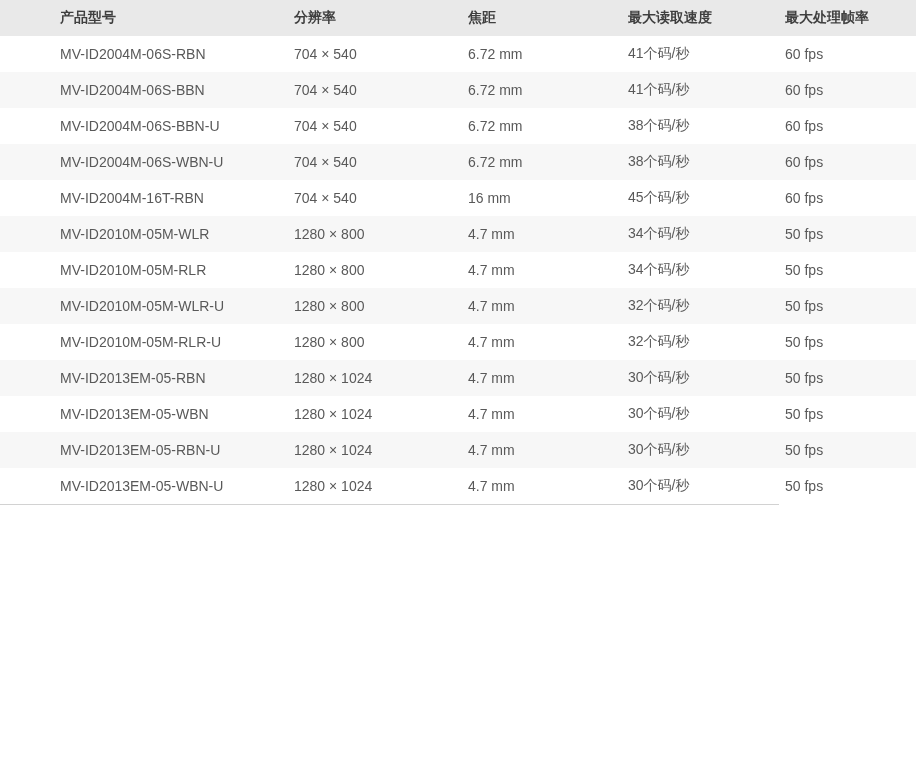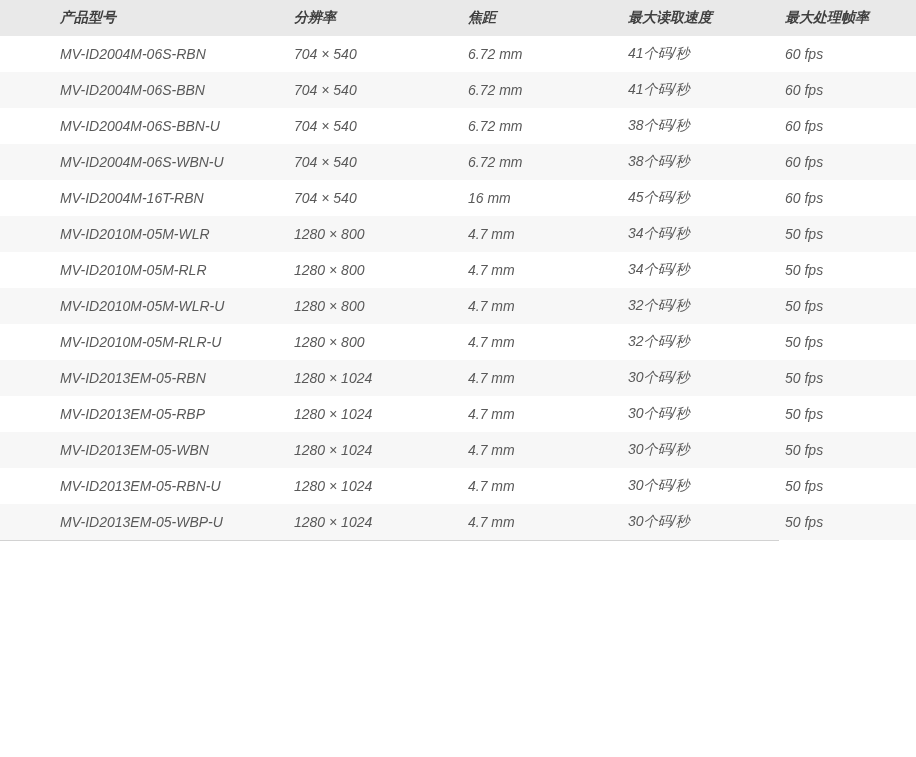--- a/index.html
+++ b/index.html
@@ -14,21 +14,20 @@
   html, body {
     width: 916px;
     height: 757px;
     overflow: hidden;
     background: var(--row-bg);
     font-family: "Liberation Sans", "DejaVu Sans", sans-serif;
   }
   .spec-table-wrap {
     width: 779px;
     border-bottom: 1px solid var(--bottom-rule);
-    font-style: italic;
   }
   table.spec-table {
     width: 916px;
     border-collapse: collapse;
     table-layout: fixed;
   }
   table.spec-table th,
   table.spec-table td {
     height: 36px;
     font-size: 14px;
@@ -140,42 +139,35 @@
           <td>50 fps</td>
         </tr>
         <tr>
           <td>MV-ID2013EM-05-RBN</td>
           <td>1280 × 1024</td>
           <td>4.7 mm</td>
           <td>30个码/秒</td>
           <td>50 fps</td>
         </tr>
         <tr>
-          <td>MV-ID2013EM-05-RBP</td>
-          <td>1280 × 1024</td>
-          <td>4.7 mm</td>
-          <td>30个码/秒</td>
-          <td>50 fps</td>
-        </tr>
-        <tr>
           <td>MV-ID2013EM-05-WBN</td>
           <td>1280 × 1024</td>
           <td>4.7 mm</td>
           <td>30个码/秒</td>
           <td>50 fps</td>
         </tr>
         <tr>
           <td>MV-ID2013EM-05-RBN-U</td>
           <td>1280 × 1024</td>
           <td>4.7 mm</td>
           <td>30个码/秒</td>
           <td>50 fps</td>
         </tr>
         <tr>
-          <td>MV-ID2013EM-05-WBP-U</td>
+          <td>MV-ID2013EM-05-WBN-U</td>
           <td>1280 × 1024</td>
           <td>4.7 mm</td>
           <td>30个码/秒</td>
           <td>50 fps</td>
         </tr>
       </tbody>
   </table>
 </div>
 
 </body></html>

